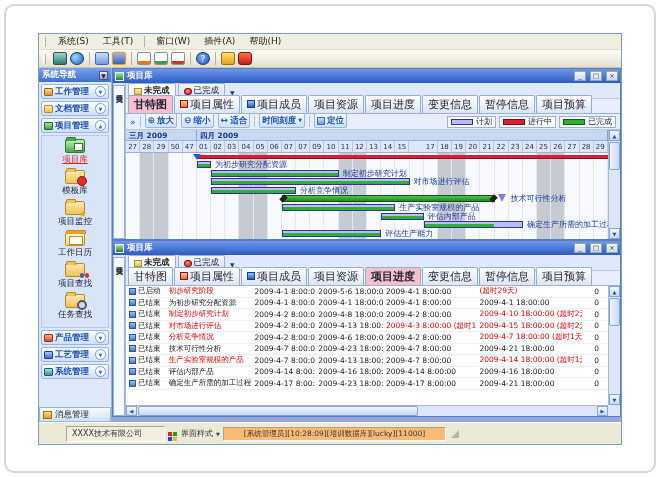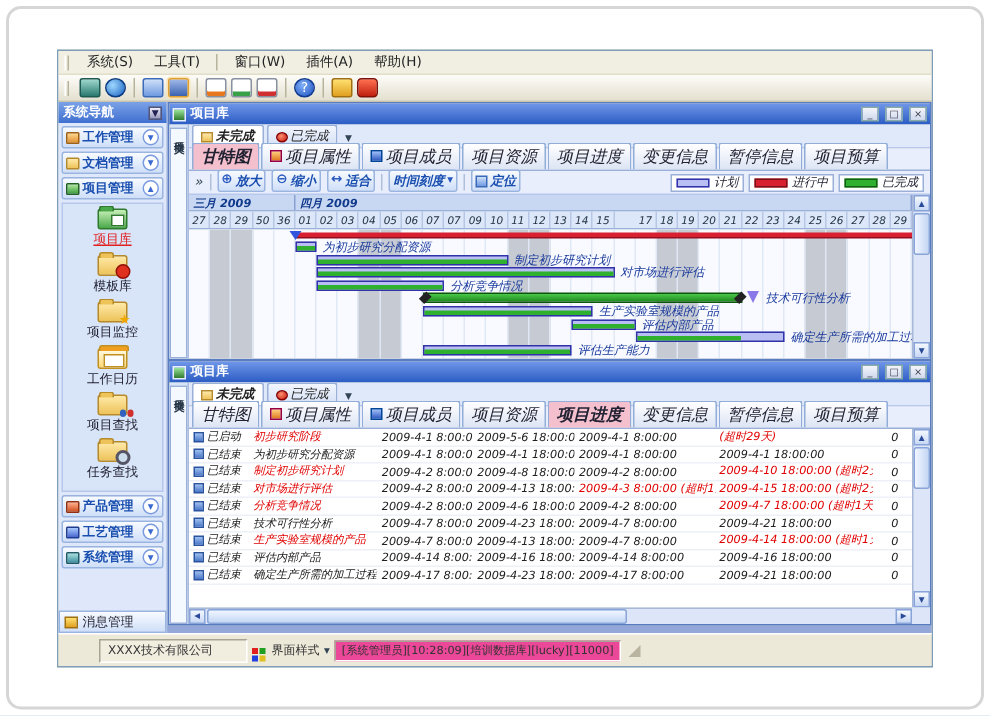--- a/index.html
+++ b/index.html
@@ -76,21 +76,21 @@
   .win1{top:0;height:172px;}
   .win2{top:172px;height:177px;}
   .titlebar{height:14px;background:linear-gradient(#6f96e8,#2b5cc4);display:flex;align-items:center;padding:0 2px;gap:3px;flex:none;}
   .wicon{width:9px;height:9px;background:linear-gradient(#9fe89f,#2f7a2f);border:1px solid #e8f0ff;}
   .wtitle{color:#fff;font-weight:bold;font-size:8.5px;flex:1;}
   .wbtn{width:12px;height:10px;background:linear-gradient(#f4f6fb,#cfd8ec);border:1px solid #8aa;font-size:6.5px;
     line-height:9px;text-align:center;color:#334;margin-left:1px;display:inline-block;}
   .winbody{flex:1;display:flex;min-height:0;}
   .vstrip{width:13px;background:#d8e4f8;border-right:1px solid #aabce0;display:flex;justify-content:center;padding-top:2px;flex:none;}
   .vstrip span{writing-mode:vertical-rl;font-size:7.5px;color:#234;background:#f4f8ff;border:1px solid #9ab0d8;padding:3px 0;line-height:10px;}
-  .wcontent{flex:1;display:flex;flex-direction:column;min-width:0;min-height:0;font-style:italic;}
+  .wcontent{flex:1;display:flex;flex-direction:column;min-width:0;min-height:0;}
   .filtertabs{height:16px;background:#dfe9fa;border-bottom:1px solid #b8c8ec;display:flex;align-items:flex-end;gap:2px;padding:1px 2px 0;flex:none;}
   .ftab{display:flex;align-items:center;gap:2px;padding:1px 5px;border:1px solid #9ab0d8;border-bottom:none;
     background:linear-gradient(#f2f6fd,#d4e0f6);border-radius:2px 2px 0 0;font-size:8.5px;}
   .ftab.act{background:#fff;font-weight:bold;}
   .fico{width:8px;height:7px;display:inline-block;}
   .folder-open-icon{background:linear-gradient(#ffe9a8,#edc35a);border:1px solid #b68a2a;}
   .red-dot-icon{background:radial-gradient(circle at 40% 35%,#ff9070,#c81810);border-radius:50%;border:1px solid #800;}
   .fmore{font-size:6px;color:#345;padding:0 3px 2px;}
   .tabs2{height:15px;background:#e8eefb;border-bottom:1px solid #9ab0d8;display:flex;align-items:flex-end;padding:1px 2px 0;gap:1px;flex:none;}
   .tab2{padding:1px 5px;border:1px solid #92aed8;border-bottom:none;border-radius:2px 2px 0 0;
@@ -102,21 +102,21 @@
   .gtoolbar{height:16px;background:#e8eefb;border-bottom:1px solid #b8c8ec;display:flex;align-items:center;gap:4px;padding:0 4px;font-size:8px;color:#223;flex:none;}
   .gchev2{color:#345;font-size:9px;}
   .gsep{width:1px;height:11px;background:#b0c0dc;}
   .gbtn{display:flex;align-items:center;gap:2px;padding:0 2px;}
   .mi{color:#2a5ac0;font-size:9px;line-height:9px;}
   .mi.box{width:8px;height:8px;background:linear-gradient(#cfe0f8,#6f9ae0);border:1px solid #3a6ab8;display:inline-block;}
   .legend{margin-left:auto;display:flex;gap:3px;}
   .leg{background:#fff;border:1px solid #9ab0d8;display:flex;align-items:center;gap:3px;padding:0 3px;height:12px;font-size:8px;}
   .lsw{width:22px;height:6px;border:1px solid #333;display:inline-block;}
   .gwrap{flex:1;position:relative;min-height:0;display:flex;flex-direction:column;}
-  .months,.days{display:flex;flex:none;margin-right:12px;justify-content:center;}
+  .months,.days{display:flex;flex:none;margin-right:12px;}
   .months{height:11px;background:#c8d8f2;border-bottom:1px solid #9ab0d8;}
   .mcell{font-size:7.5px;font-weight:bold;color:#123a8c;padding-left:3px;border-right:1px solid #8aa0d0;line-height:11px;white-space:nowrap;overflow:hidden;}
   .days{height:12px;background:#dce8fa;border-bottom:1px solid #9ab0d8;}
   .dcell{font-size:7px;color:#234;text-align:center;line-height:12px;border-right:1px solid #b6c6e4;}
   .gbody{flex:1;position:relative;background:#f8faff;margin-right:12px;overflow:hidden;}
   .gcol{position:absolute;top:0;bottom:0;border-right:1px solid #e0e8f6;}
   .gcol.wkend{background:#c6cad2;}
   .redline{position:absolute;top:2px;height:3px;background:#d82030;box-shadow:0 1px 0 #901020;}
   .redmark{position:absolute;top:1px;width:0;height:0;border-left:4px solid transparent;border-right:4px solid transparent;
     border-top:6px solid #3355dd;transform:translateX(-4px);}
@@ -155,22 +155,22 @@
   
   .statusbar{height:22px;background:#ece9d8;border-top:1px solid #fff;display:flex;align-items:center;gap:3px;padding:0 3px;}
   .spanel{height:16px;display:flex;align-items:center;padding:0 5px;font-size:8px;color:#333;
     border:1px solid;border-color:#a8a494 #ffffff #ffffff #a8a494;background:#f1eee0;}
   .sp1{width:99px;margin-left:24px;}
   .sp2{flex:1;}
   .sp3{display:flex;align-items:center;gap:3px;}
   .stylegrid{width:8px;height:8px;position:relative;background:#e02020;
     box-shadow:5px 0 0 #20a020,0 5px 0 #2040e0,5px 5px 0 #e0c020;width:4px;height:4px;margin-right:6px;}
   .chevdn{font-size:5px;color:#345;}
-  .sessionbox{height:14px;display:flex;align-items:center;padding:0 4px;font-size:7.5px;color:#333;
-    border:1px solid;border-color:#a8a494 #ffffff #ffffff #a8a494;background:#ec4899;}
+  .sessionbox{height:14px;display:flex;align-items:center;padding:0 20px;font-size:7.5px;color:#333;
+    border:1px solid;border-color:#a8a494 #ffffff #ffffff #a8a494;background:#fdba74;}
   .resize-grip{width:0;height:0;border-left:8px solid transparent;border-bottom:8px solid #b8b4a0;margin-left:2px;}
 </style>
 </head>
 <body>
 
 <div class="frame"></div>
 
 <div class="app">
   <div class="menubar">
       <span class="grip"></span>
@@ -349,21 +349,21 @@
             <div class="gwrap">
               <div class="months">
                   <span class="mcell" style="width: 14.7059%;">三月 2009</span>
                   <span class="mcell" style="width: 85.2941%;">四月 2009</span>
                 </div>
               <div class="days">
                   <span class="dcell" style="width: 2.94118%;">27</span>
                   <span class="dcell" style="width: 2.94118%;">28</span>
                   <span class="dcell" style="width: 2.94118%;">29</span>
                   <span class="dcell" style="width: 2.94118%;">50</span>
-                  <span class="dcell" style="width: 2.94118%;">36</span>
+                  <span class="dcell" style="width: 2.94118%;">47</span>
                   <span class="dcell" style="width: 2.94118%;">01</span>
                   <span class="dcell" style="width: 2.94118%;">02</span>
                   <span class="dcell" style="width: 2.94118%;">03</span>
                   <span class="dcell" style="width: 2.94118%;">04</span>
                   <span class="dcell" style="width: 2.94118%;">05</span>
                   <span class="dcell" style="width: 2.94118%;">06</span>
                   <span class="dcell" style="width: 2.94118%;">07</span>
                   <span class="dcell" style="width: 2.94118%;">07</span>
                   <span class="dcell" style="width: 2.94118%;">09</span>
                   <span class="dcell" style="width: 2.94118%;">10</span>

